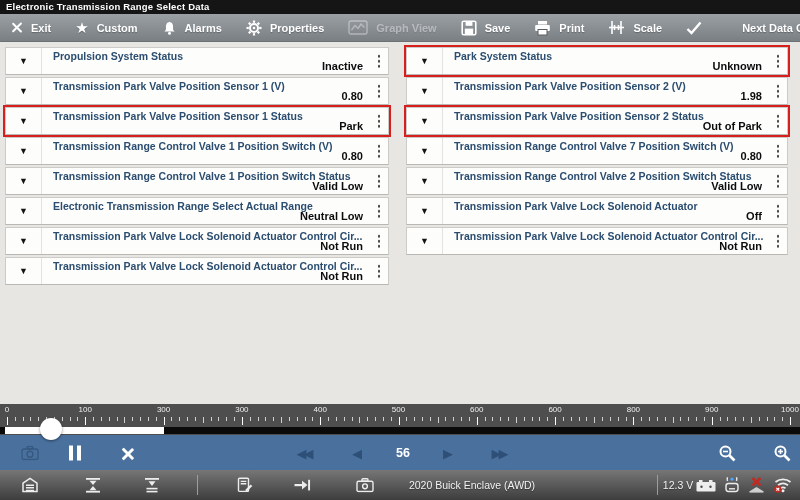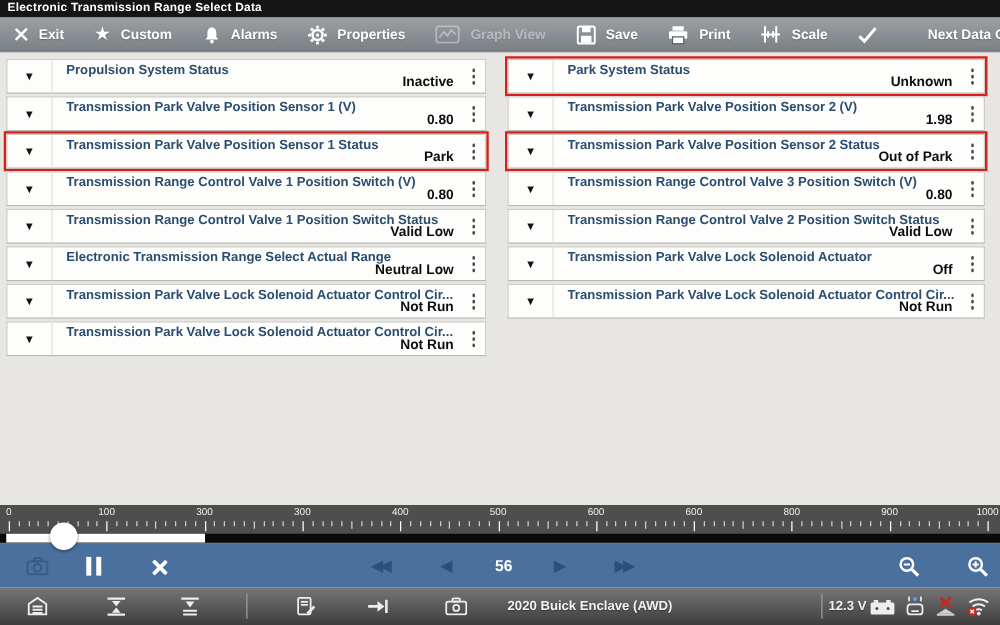--- a/index.html
+++ b/index.html
@@ -62,21 +62,21 @@
   .pb .cross::before,.pb .cross::after { height:15px; left:6px; width:2.6px; }
   .pb.cross-wrap { width:15px; height:15px; }
   .cam-faded { opacity:.45; }
 
   
   .statusbar { position:absolute; top:470px; left:0; width:800px; height:30px;
     background:linear-gradient(#767676,#3d3d3d); }
   .sb { position:absolute; top:50%; transform:translate(-50%,-50%); display:flex; align-items:center;
     justify-content:center; cursor:pointer; }
   .sb-divider { position:absolute; top:5px; width:1px; height:20px; background:#9d9d9d; cursor:default; }
-  .sb-text { color:#f2f2f2; font-size:10.5px; font-weight:bold; white-space:nowrap; cursor:default;
+  .sb-text { color:#f2f2f2; font-size:10.5px; font-weight:normal; white-space:nowrap; cursor:default;
     text-shadow:0 1px 1px rgba(0,0,0,.4); }
 </style>
 </head>
 <body>
 
 <div class="titlebar">Electronic Transmission Range Select Data</div>
 
 <div class="toolbar">
   <div class="tb-item">
     <span class="tb-icon cross"></span>
@@ -278,21 +278,21 @@
     <span class="row-label"><span>Transmission Park Valve Position Sensor 2 Status</span></span>
     <span class="row-value">Out of Park</span>
     <span class="row-dots">
           <i></i>
           <i></i>
           <i></i>
         </span>
   </div>
       <div class="param-row">
     <span class="row-arrow">▼</span>
-    <span class="row-label"><span>Transmission Range Control Valve 3 Position Switch (V)</span></span>
+    <span class="row-label"><span>Transmission Range Control Valve 7 Position Switch (V)</span></span>
     <span class="row-value">0.80</span>
     <span class="row-dots">
           <i></i>
           <i></i>
           <i></i>
         </span>
   </div>
       <div class="param-row">
     <span class="row-arrow">▼</span>
     <span class="row-label"><span>Transmission Range Control Valve 2 Position Switch Status</span></span>

